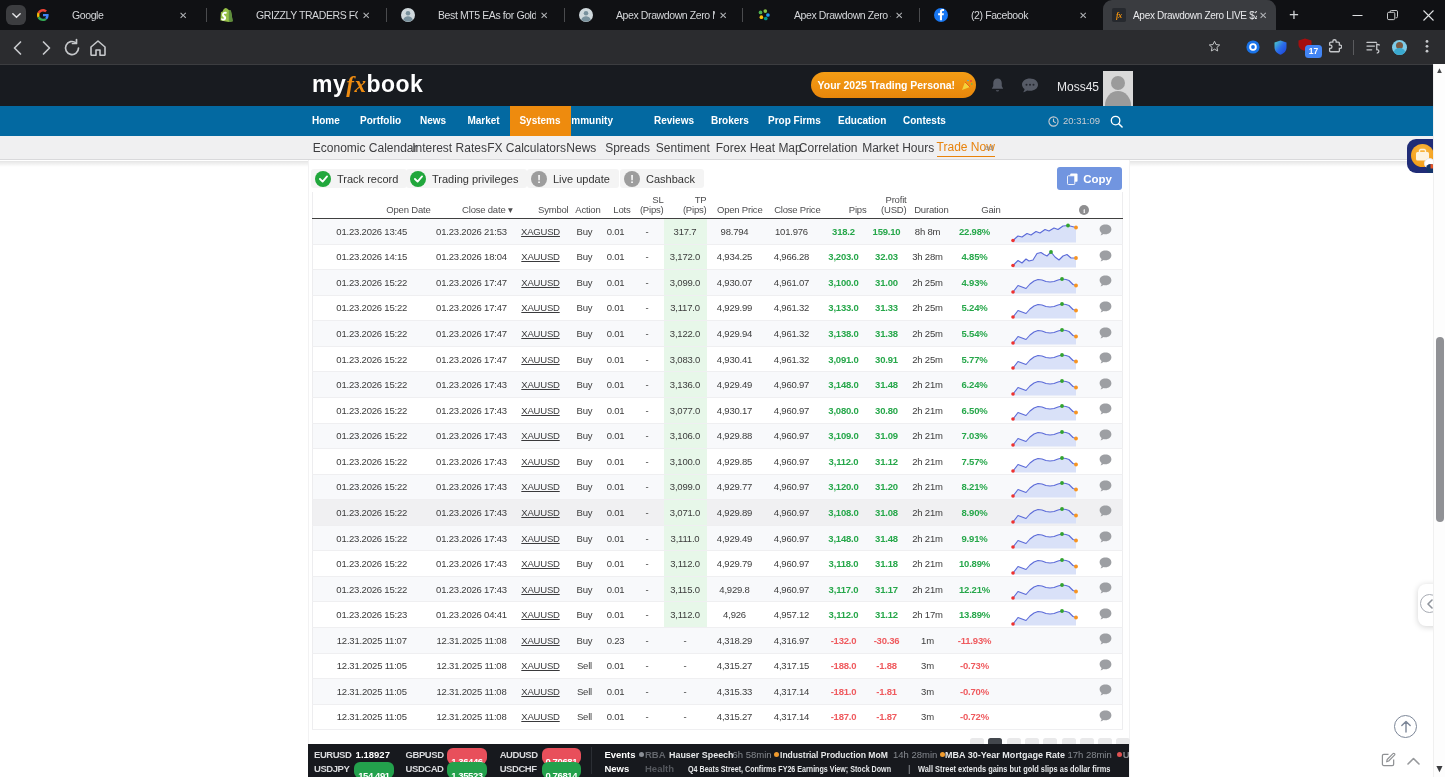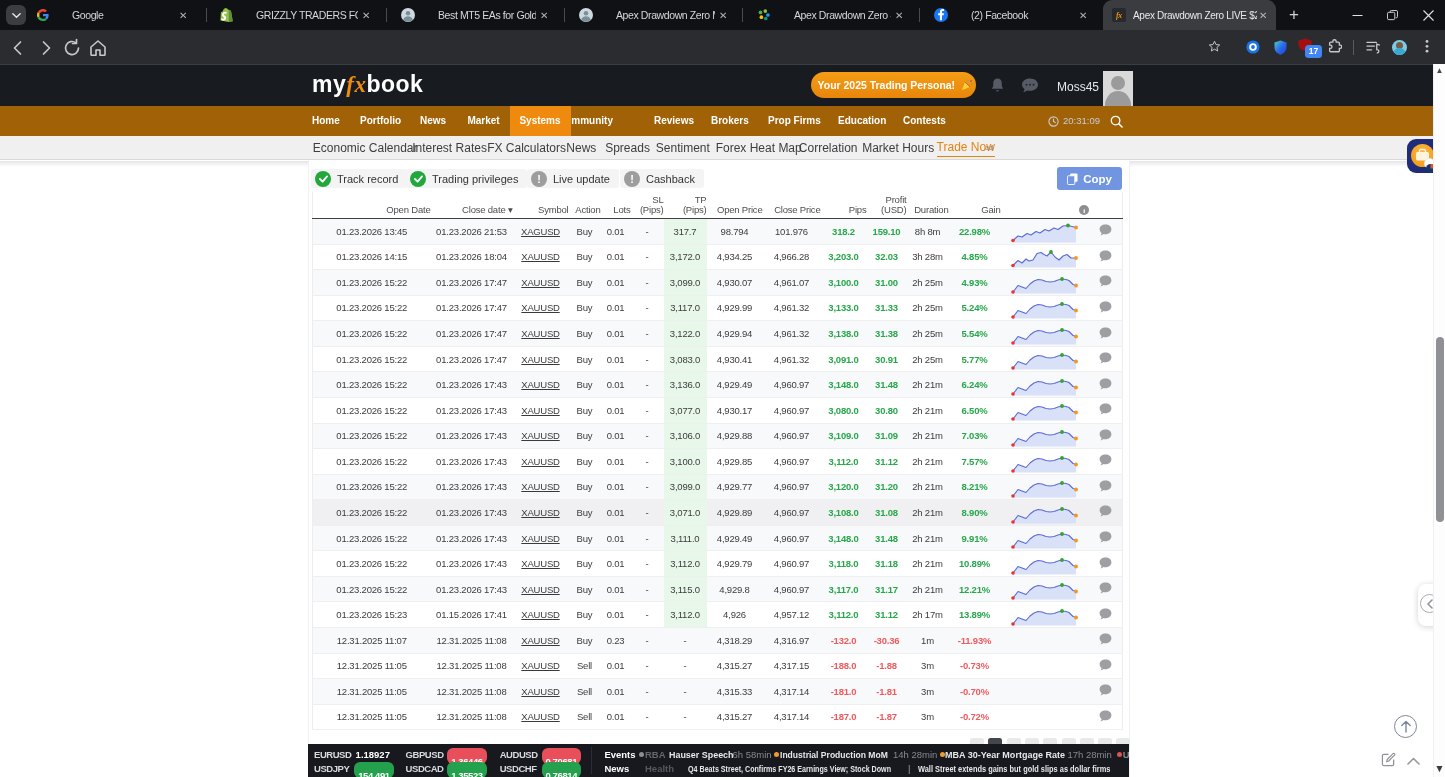--- a/index.html
+++ b/index.html
@@ -27,21 +27,21 @@
 #fxhdr{position:absolute;left:0;top:64px;width:1445px;height:42px;background:#181b20;border-top:1px solid #3c3d40}
 #logo{position:absolute;left:312px;top:71px;font-size:23px;font-weight:bold;color:#fff;letter-spacing:.5px}
 #logo .fx{color:#ef8c10;font-style:italic;font-family:"Liberation Serif",serif;font-weight:bold}
 #persona{position:absolute;left:811px;top:72px;width:165px;height:26px;border-radius:13px;background:linear-gradient(180deg,#f49d15,#e8860b);color:#fff;font-weight:bold;font-size:11px;display:flex;align-items:center;justify-content:center;letter-spacing:0}
 #moss{position:absolute;left:1057px;top:80px;color:#e7e8ea;font-size:12px}
 #avatar{position:absolute;left:1103px;top:71px;width:30px;height:35px;background:#d9d9d9;overflow:hidden}
 #avatar:before{content:"";position:absolute;left:8px;top:5px;width:14px;height:14px;border-radius:50%;background:#9b9b9b}
 #avatar:after{content:"";position:absolute;left:2px;top:20px;width:26px;height:18px;border-radius:50% 50% 0 0/80% 80% 0 0;background:#9b9b9b}
 .hic{position:absolute;color:#565b66}
 
-#mainnav{position:absolute;left:0;top:106px;width:1445px;height:30px;background:#a16207}
+#mainnav{position:absolute;left:0;top:106px;width:1445px;height:30px;background:#0369a1}
 #mainnav .it{position:absolute;top:0;height:30px;line-height:30px;color:#fff;font-size:10px;font-weight:bold;text-align:center;white-space:nowrap}
 #sysbtn{position:absolute;left:509.5px;top:0;width:61px;height:30px;background:#ee8b0e;color:#fff;line-height:30px;text-align:center;font-size:10px;font-weight:bold}
 #clock{position:absolute;left:1063px;top:9px;color:#c9ccd2;font-size:9.5px}
 
 #subnav{position:absolute;left:0;top:136px;width:1445px;height:24px;background:#f0f0f1;border-bottom:1px solid #d9d9db}
 #subnav .it{position:absolute;top:0;height:24px;line-height:24px;color:#3d3d3f;font-size:12px;white-space:nowrap}
 #subnav .tn{color:#e8830c;border-bottom:1px solid #e8830c;height:21px;line-height:22px}
 #subnav .ad{color:#8a8a8c;font-size:7.5px}
 #shadow{position:absolute;left:0;top:161px;width:1445px;height:6px;background:linear-gradient(180deg,rgba(0,0,0,.10),rgba(0,0,0,0))}
 
@@ -779,21 +779,21 @@
               <circle cx="51" cy="5" r="1.9" fill="#33a42e"></circle>
               <circle cx="65" cy="11.5" r="1.9" fill="#f79421"></circle>
             </svg>
           </td>
           <td class="cm"><svg width="13" height="12" viewBox="0 0 13 12">
               <path d="M6.5 0.5 C3 0.5 0.6 2.6 0.6 5.2 C0.6 6.7 1.4 8 2.6 8.9 C2.5 9.6 2.1 10.6 1.5 11.3 C2.6 11.2 3.8 10.7 4.5 10 C5.1 10.15 5.8 10.2 6.5 10.2 C10 10.2 12.4 7.9 12.4 5.2 C12.4 2.6 10 0.5 6.5 0.5 Z" fill="#9d9fa3"></path>
             </svg></td>
         </tr>
 <tr>
           <td class="dt">01.23.2026 15:23</td>
-          <td class="dt">01.15.2026 17:41</td>
+          <td class="dt">01.23.2026 04:41</td>
           <td class="sym"><span>XAUUSD</span></td>
           <td>Buy</td>
           <td>0.01</td>
           <td>-</td>
           <td class="tp">3,112.0</td>
           <td>4,926</td>
           <td>4,957.12</td>
           <td class="pos">3,112.0</td>
           <td class="pos">31.12</td>
           <td class="dur">2h 17m</td>

